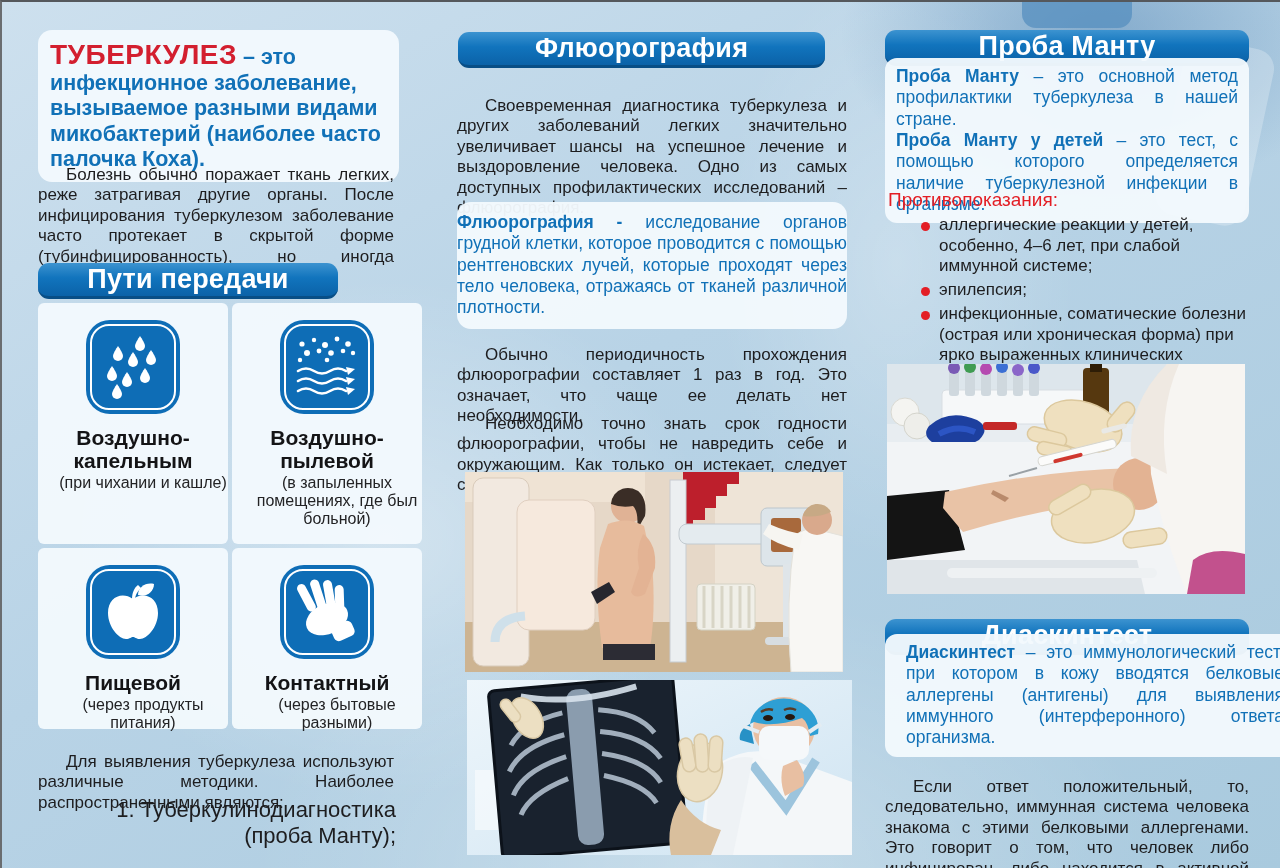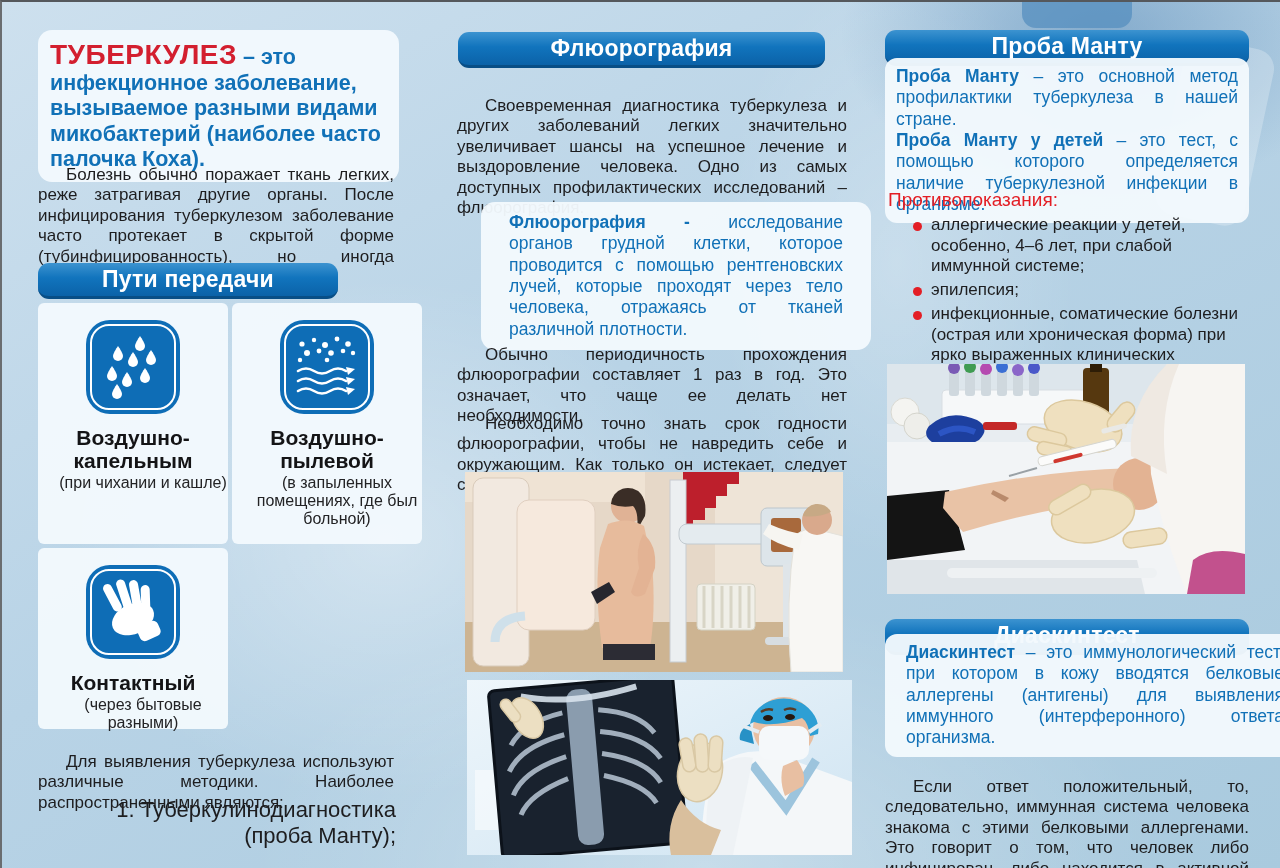--- a/index.html
+++ b/index.html
@@ -18,21 +18,21 @@
   .bg-shape{position:absolute; pointer-events:none;}
   .col{position:absolute; top:0; bottom:0;}
   .col-left{left:36px; width:361px;}
   .col-mid{left:455px; width:390px;}
   .col-right{left:883px; width:364px;}
 
   .white-box{background:rgba(243,249,253,.96); border-radius:14px;}
   .section-bar{
     background:linear-gradient(#3c93d0 0%,#1174bd 45%,#0b62a8 100%);
     border-bottom:3px solid #084e86;
-    border-radius:11px; color:#ffffff; font-weight:700; font-size:23px;
+    border-radius:11px; color:#ffffff; font-weight:700; font-size:27px;
     text-align:center; line-height:33px; height:33px;
     letter-spacing:.2px;
   }
   .body-text{color:#1d1d1f; font-size:17px; line-height:1.2; text-align:justify;}
   .indent{text-indent:28px;}
 
   
   .intro-box{position:absolute; top:28px; left:0; width:361px; box-sizing:border-box;
     padding:9px 12px 10px 12px; border-radius:14px; background:rgba(243,249,253,.96);}
   .intro-title{color:#d31f2f; font-weight:700; font-size:28px; letter-spacing:.5px;}
@@ -49,36 +49,36 @@
   .card-title{margin-top:12px; font-weight:700; font-size:21px; color:#141416; text-align:center; line-height:1.1;}
   .card-sub{font-size:16px; color:#232325; text-align:center; line-height:1.12; margin-top:2px; width:170px;margin-left:20px;}
   .methods-intro{position:absolute; top:733px; left:0; width:356px;}
   .methods-list{position:absolute; top:795px; left:28px; width:330px;}
   .methods-list div{font-size:22px; color:#1d1d1f; margin-bottom:7px; text-align:right;}
 
   
   .mid-bar{position:absolute; top:30px; left:1px; width:367px;}
   .mid-p1{position:absolute; top:77px; left:0; width:390px;}
   .def-box{position:absolute; top:200px; left:0; width:390px; box-sizing:border-box;
-    padding:10px 28px; border-radius:14px; background:rgba(243,249,253,.96);
-    font-size:17.5px; line-height:1.22; text-align:justify; color:#1171b7;margin-left:24px;}
+    padding:10px 0; border-radius:14px; background:rgba(243,249,253,.96);
+    font-size:17.5px; line-height:1.22; text-align:justify; color:#1171b7;}
   .def-term{font-weight:700;}
   .mid-p2{position:absolute; top:326px; left:0; width:390px;}
   .mid-p3{position:absolute; top:395px; left:0; width:390px;}
   .photo{position:absolute; overflow:hidden;}
   .photo svg{display:block;}
 
   
   .right-bar1{position:absolute; top:28px; left:0; width:364px;}
   .right-box1{position:absolute; top:56px; left:0; width:364px; box-sizing:border-box;
     padding:8px 11px; border-radius:12px; background:rgba(243,249,253,.96);
     font-size:17.5px; line-height:1.22; color:#1171b7; text-align:justify;}
   .term{font-weight:700;}
   .contra-h{position:absolute; top:187px; left:3px; font-weight:400; font-size:19px; color:#e31e25;}
-  .contra-list{position:absolute; top:213px; left:26px; width:340px;}
+  .contra-list{position:absolute; top:213px; left:34px; width:340px;}
   .contra-list .ci{position:relative; padding-left:20px; font-size:17px; line-height:1.22;
     color:#1d1d1f; margin-bottom:3px; text-align:left;}
   .contra-list .ci::before{content:''; position:absolute; left:2px; top:7px; width:9px; height:9px;
     border-radius:50%; background:#e31e25;}
   .right-bar2{position:absolute; top:617px; left:0; width:364px;}
   .right-box2{position:absolute; top:632px; left:0; width:420px; box-sizing:border-box;
     padding:8px 21px; border-radius:12px; background:rgba(243,249,253,.96);
     font-size:17.5px; line-height:1.22; color:#1171b7; text-align:justify;}
   .right-final{position:absolute; top:758px; left:0; width:364px;}
 </style>
@@ -146,20 +146,33 @@
               <path d="M52 33 l9 2 -7 6 z"></path>
               <path d="M52 43 l9 2 -7 6 z"></path>
               <path d="M52 53 l9 2 -7 6 z"></path>
             </g>
           </svg>
         </div>
         <div class="card-title">Воздушно-пылевой</div>
         <div class="card-sub">(в запыленных помещениях, где был больной)</div>
       </div>
 
+      <div class="card">
+        <div class="tile">
+          <svg width="66" height="66" viewBox="0 0 66 66">
+            <g fill="#ffffff">
+              <path d="M33 20 C22 12 8 18 8 34 C8 48 19 60 26 60 C30 60 31 58 33 58 C35 58 36 60 40 60 C47 60 58 48 58 34 C58 18 44 12 33 20 Z"></path>
+              <path d="M32 20 C32 14 34 9 38 6 l3 3 C38 12 35 16 35 21 Z"></path>
+              <path d="M38 16 C38 8 46 3 54 5 C54 13 46 19 38 16 Z"></path>
+            </g>
+          </svg>
+        </div>
+        <div class="card-title">Пищевой</div>
+        <div class="card-sub">(через продукты питания)</div>
+      </div>
 
       <div class="card">
         <div class="tile">
           <svg width="66" height="66" viewBox="0 0 66 66">
             <g fill="#ffffff">
               <rect x="8" y="4" width="9" height="30" rx="4.5" transform="rotate(-28 12 19)"></rect>
               <rect x="20" y="0" width="9" height="34" rx="4.5" transform="rotate(-18 24 17)"></rect>
               <rect x="31" y="1" width="9" height="33" rx="4.5" transform="rotate(-10 35 17)"></rect>
               <rect x="41" y="6" width="9" height="28" rx="4.5" transform="rotate(-2 45 20)"></rect>
               <ellipse cx="33" cy="40" rx="22" ry="15" transform="rotate(-24 33 40)"></ellipse>

